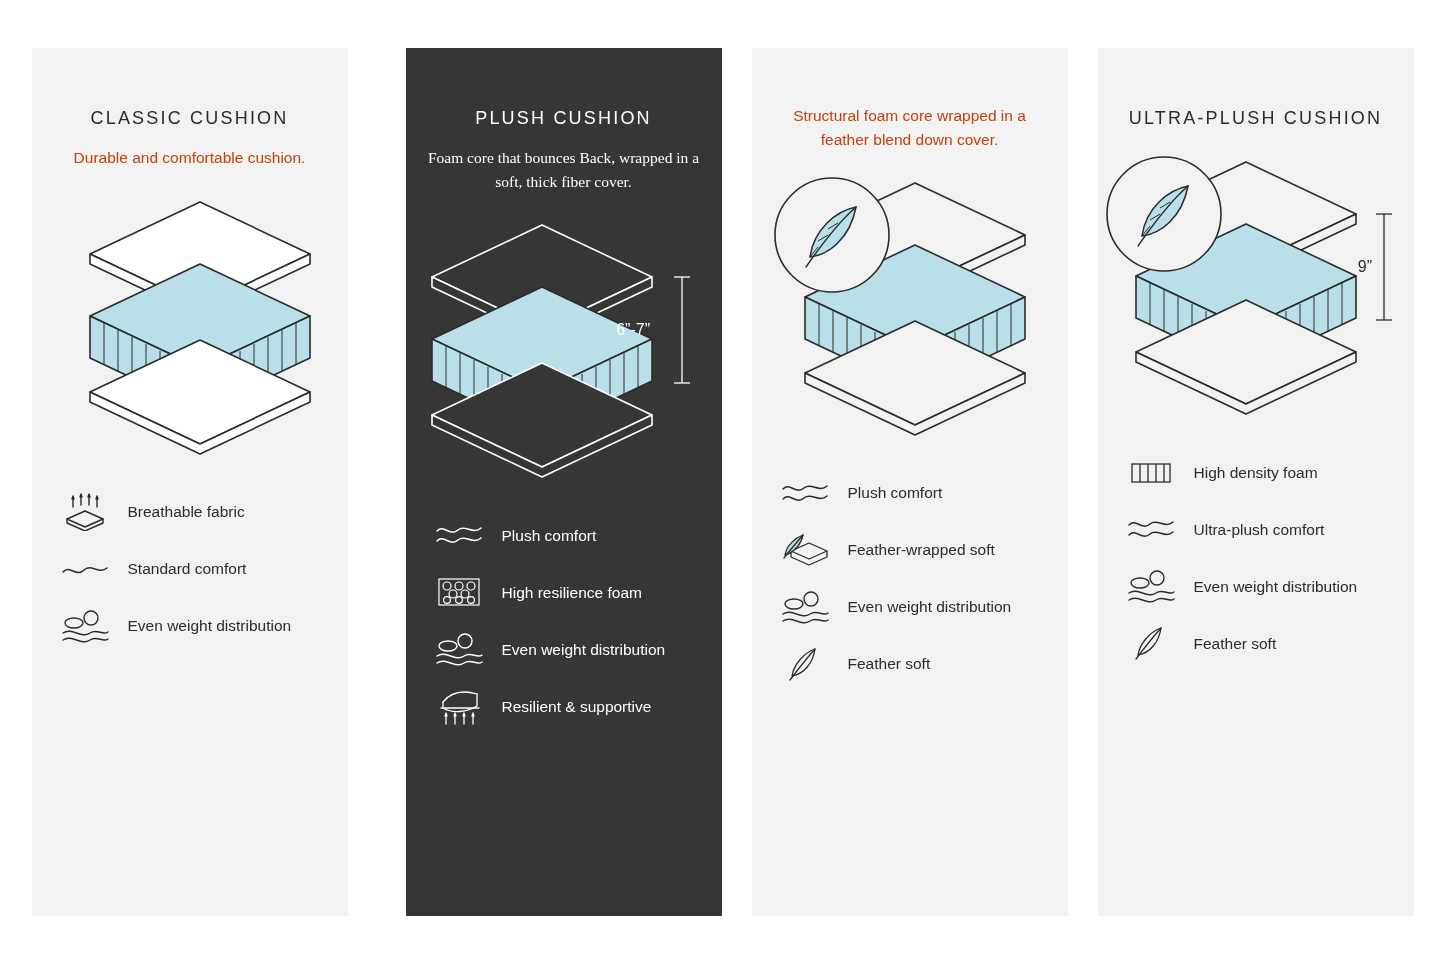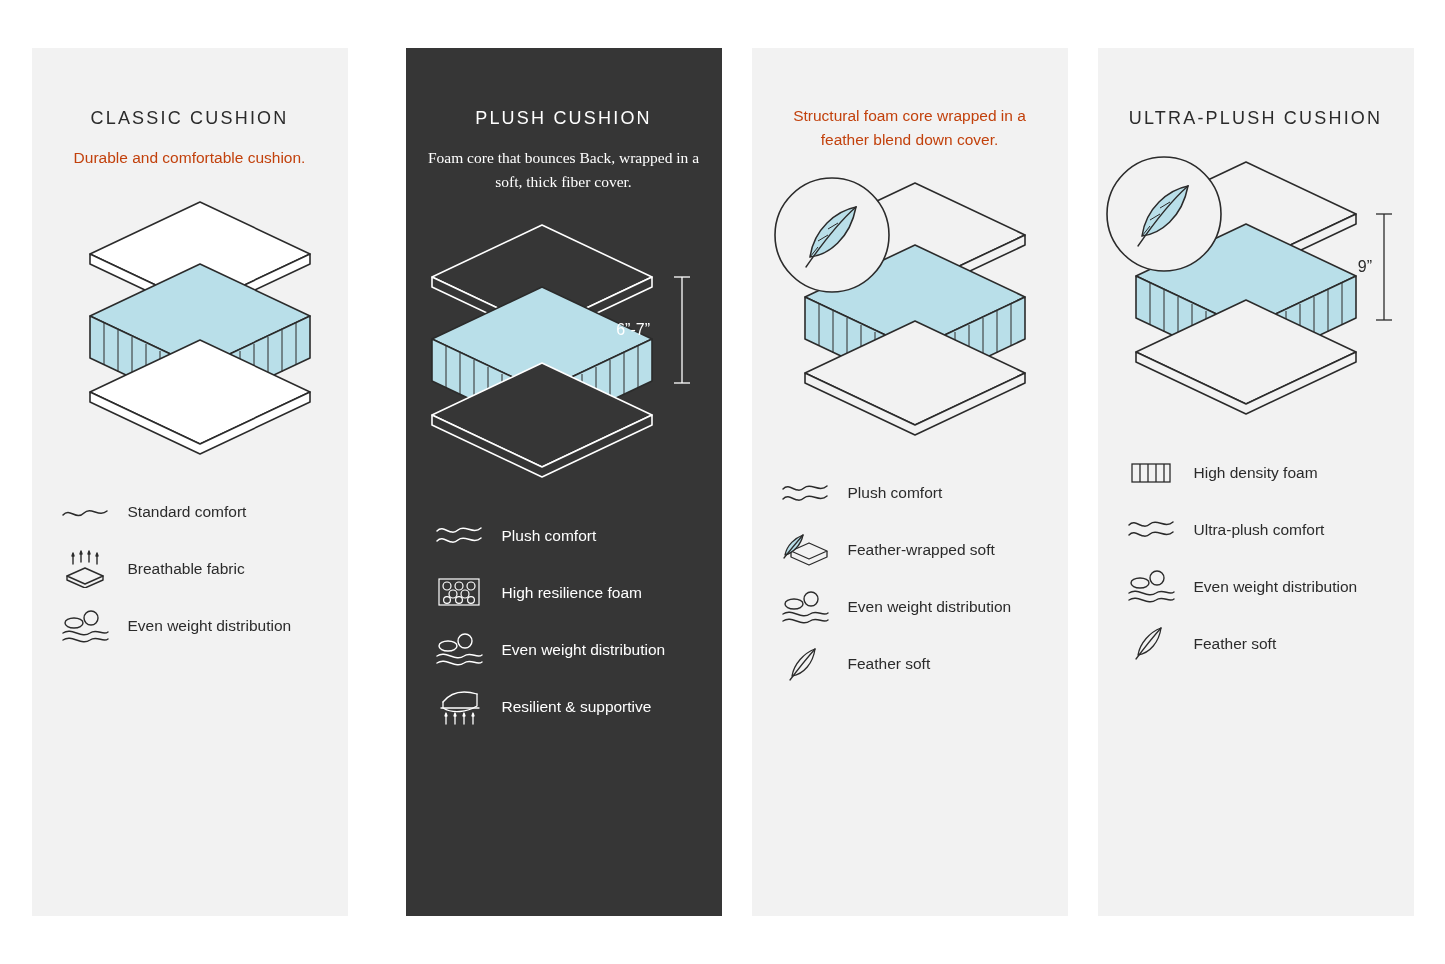--- a/index.html
+++ b/index.html
@@ -138,38 +138,38 @@
 
           <polygon points="140,148 250,200 140,252 30,200" fill="#ffffff"></polygon>
           <polygon points="30,200 30,210 140,262 250,210 250,200 140,252" fill="#ffffff"></polygon>
         </g>
       </svg>
     </div>
 
     <div class="features">
       <div class="feature">
         <span class="ficon">
-          <svg width="50" height="22" viewBox="0 0 50 22" fill="none" stroke="#2b2b2b" stroke-width="1.5" stroke-linecap="round">
-            <path d="M3 14 C10 6, 16 20, 24 12 C31 5, 39 17, 47 10"></path>
-          </svg>
-        </span>
-        <span class="flabel">Standard comfort</span>
-      </div>
-      <div class="feature">
-        <span class="ficon">
           <svg width="52" height="38" viewBox="0 0 52 38" fill="none" stroke="#2b2b2b" stroke-width="1.4" stroke-linecap="round" stroke-linejoin="round">
             <path d="M8 26 L26 18 L44 26 L26 34 Z"></path>
             <path d="M8 26 L8 30 L26 38 L44 30 L44 26"></path>
             <path d="M14 14 L14 4 M13 6 L14 3 L15 6"></path>
             <path d="M22 12 L22 2 M21 4 L22 1 L23 4"></path>
             <path d="M30 12 L30 2 M29 4 L30 1 L31 4"></path>
             <path d="M38 14 L38 4 M37 6 L38 3 L39 6"></path>
           </svg>
         </span>
         <span class="flabel">Breathable fabric</span>
+      </div>
+      <div class="feature">
+        <span class="ficon">
+          <svg width="50" height="22" viewBox="0 0 50 22" fill="none" stroke="#2b2b2b" stroke-width="1.5" stroke-linecap="round">
+            <path d="M3 14 C10 6, 16 20, 24 12 C31 5, 39 17, 47 10"></path>
+          </svg>
+        </span>
+        <span class="flabel">Standard comfort</span>
       </div>
       <div class="feature">
         <span class="ficon">
           <svg width="52" height="36" viewBox="0 0 52 36" fill="none" stroke="#2b2b2b" stroke-width="1.4" stroke-linecap="round">
             <circle cx="32" cy="10" r="7"></circle>
             <ellipse cx="15" cy="15" rx="9" ry="5"></ellipse>
             <path d="M4 25 C13 19, 22 31, 31 25 C38 20, 44 28, 49 24"></path>
             <path d="M4 32 C13 26, 22 38, 31 32 C38 27, 44 35, 49 31"></path>
           </svg>
         </span>

